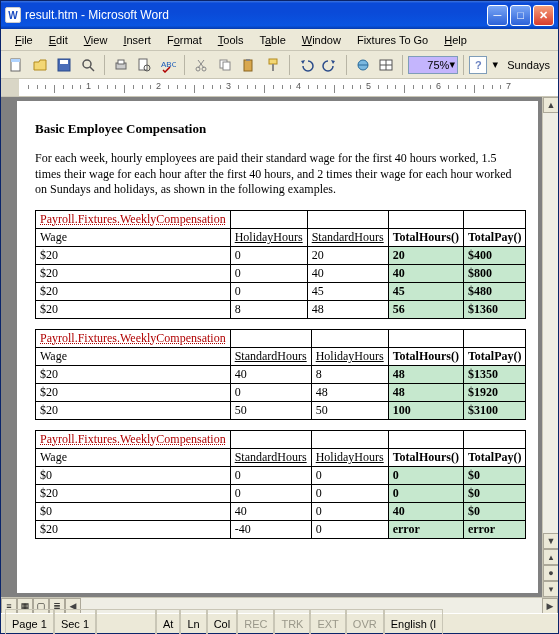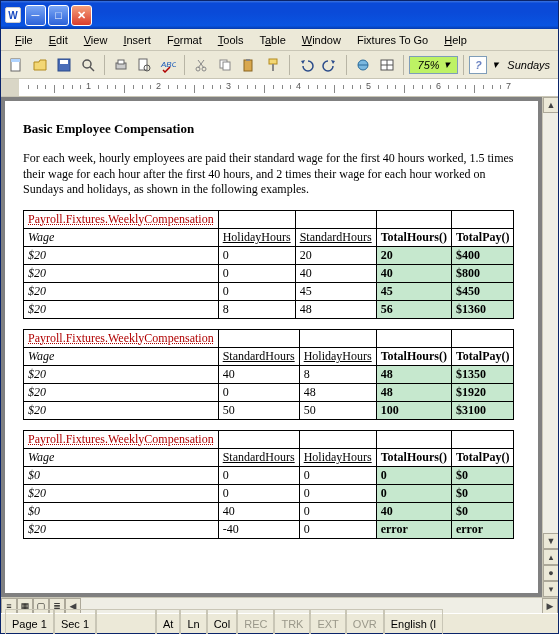--- a/index.html
+++ b/index.html
@@ -40,57 +40,57 @@
   }
   .winbtn.close { background:linear-gradient(to bottom,#f5a07b,#d93c2c); }
   .menubar {
     height:22px;background:#ece9d8;border-bottom:1px solid #c9c6b6;
     display:flex;align-items:center;padding:0 6px;gap:0;
   }
   .menubar .menu { padding:2px 8px; cursor:default; }
   .menubar .menu u { text-decoration:underline; }
   .toolbar {
     height:28px;background:#ece9d8;border-bottom:1px solid #c9c6b6;
-    display:flex;align-items:center;padding:0 4px;gap:2px;font-style:italic;
+    display:flex;align-items:center;padding:0 4px;gap:2px;
   }
   .tbtn {
     width:22px;height:22px;border:1px solid transparent;border-radius:3px;
     display:flex;align-items:center;justify-content:center;
   }
   .tbtn svg{width:16px;height:16px;}
   .tsep{width:1px;height:20px;background:#b8b5a5;margin:0 3px;}
-  .zoom { width:50px;height:18px;border:1px solid #7f9db9;background:#bef264;font-size:11px;padding:0 8px;display:flex;align-items:center;justify-content:space-between;}
+  .zoom { width:50px;height:18px;border:1px solid #7f9db9;background:#c4b5fd;font-size:11px;padding:0 18px;display:flex;align-items:center;justify-content:space-between;}
   .helpbox{width:18px;height:18px;border:1px solid #7f9db9;background:#fff;display:flex;align-items:center;justify-content:center;color:#6a82c2;font-weight:bold;}
   .recount{margin-left:auto;padding:0 4px;}
   .ruler {
     height:18px;background:#fff;border-bottom:1px solid #c9c6b6;position:relative;
     font-size:9px;color:#555;overflow:hidden;
   }
   .ruler .shade{position:absolute;left:0;top:0;bottom:0;width:18px;background:#d9d6c6;}
   .ruler .ticks{position:absolute;left:18px;right:0;top:0;bottom:0;}
   .ruler .tick{position:absolute;top:2px;bottom:2px;width:1px;background:#888;}
   .ruler .num{position:absolute;top:2px;font-size:9px;}
   .docarea {
     flex:1;background:#808080;display:flex;overflow:hidden;position:relative;
   }
   .page {
-    background:#fff;margin:4px 4px 4px 4px;flex:1;padding:16px 18px;overflow:hidden;
+    background:#fff;margin:4px 4px 4px 16px;flex:1;padding:16px 18px;overflow:hidden;
     font-family:'Times New Roman',serif;font-size:12px;color:#000;
   }
   .page h3{font-size:13px;margin:4px 0 14px 0;font-weight:bold;}
   .page p{margin:0 0 12px 0;line-height:1.3;}
   table.fit {
     border-collapse:collapse;margin:4px 0 10px 0;
   }
   table.fit td, table.fit th {
     border:1px solid #000;padding:1px 4px;font-size:12px;text-align:left;font-weight:normal;
     font-family:'Times New Roman',serif;height:16px;
   }
   table.fit .fixlabel{color:#b00000;text-decoration:underline dotted;font-style:normal;}
-  table.fit .ital{font-style:italic;}
+  table.fit .ital{}
   table.fit .ul{text-decoration:underline;}
   table.fit .bold{font-weight:bold;}
   table.fit .shade{background:#c6e8ce;}
   .vscroll{width:16px;background:#ece9d8;border-left:1px solid #c9c6b6;display:flex;flex-direction:column;}
   .vscroll .arrow, .hscroll .arrow{height:16px;width:16px;background:#ece9d8;border:1px solid #aca899;display:flex;align-items:center;justify-content:center;font-size:9px;color:#444;}
   .vscroll .track{flex:1;background:#efeee5;}
   .hscroll{height:16px;background:#ece9d8;border-top:1px solid #c9c6b6;display:flex;}
   .hscroll .viewbtn{width:16px;height:16px;border:1px solid #aca899;background:#ece9d8;display:flex;align-items:center;justify-content:center;font-size:9px;}
   .hscroll .track{flex:1;background:#efeee5;}
   .statusbar{
@@ -100,20 +100,21 @@
   .statusbar .cell{border:1px solid #c9c6b6;padding:14px 6px;height:16px;display:flex;align-items:center;}
   .statusbar .cell.dim{color:#9a988a;}
 </style>
 </head>
 <body>
 
 <div class="window">
 
   <div class="titlebar">
     <div class="app-icon">W</div>
+    <div class="title">result.htm - Microsoft Word</div>
     <div class="winbtns">
       <div class="winbtn">─</div>
       <div class="winbtn">□</div>
       <div class="winbtn close">✕</div>
     </div>
   </div>
 
   <div class="menubar">
     <div class="menu"><u>F</u>ile</div>
     <div class="menu"><u>E</u>dit</div>
@@ -330,21 +331,21 @@
               <td>0</td>
               <td>40</td>
               <td class="bold shade">40</td>
               <td class="bold shade">$800</td>
             </tr>
             <tr>
               <td class="ital">$20</td>
               <td>0</td>
               <td>45</td>
               <td class="bold shade">45</td>
-              <td class="bold shade">$450</td>
+              <td class="bold shade">$480</td>
             </tr>
             <tr>
               <td class="ital">$20</td>
               <td>8</td>
               <td>48</td>
               <td class="bold shade">56</td>
               <td class="bold shade">$1360</td>
             </tr>
           </tbody>
         </table>

